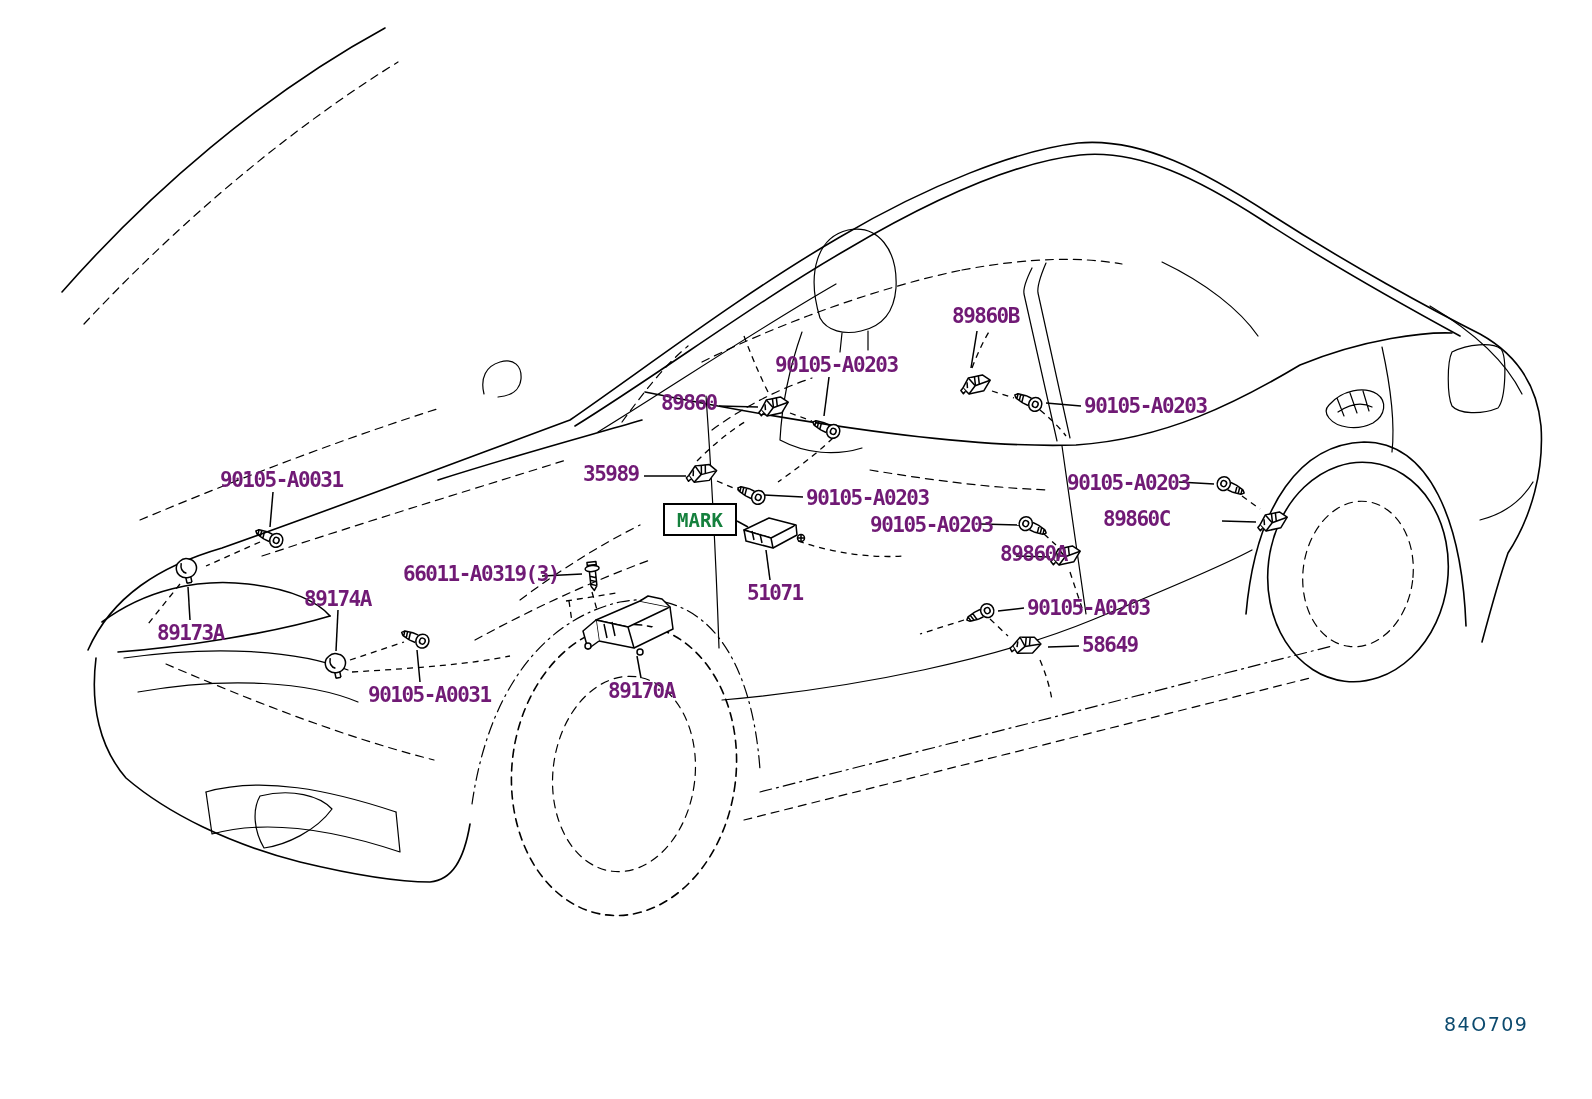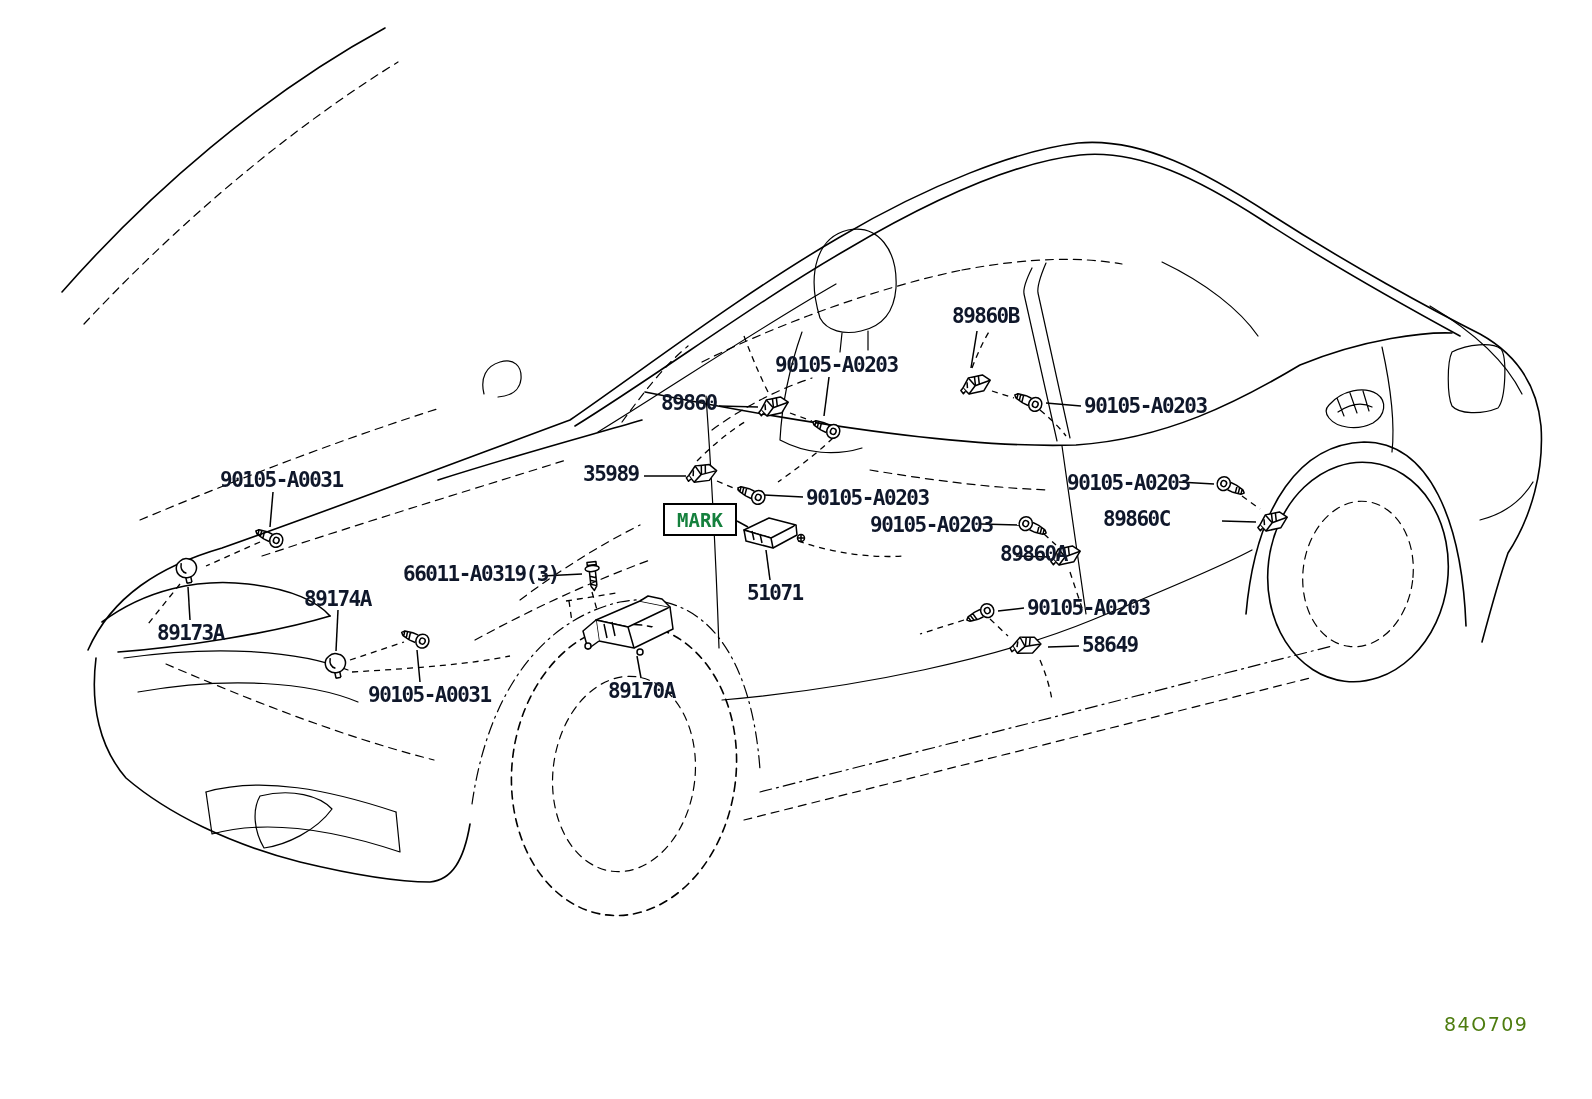--- a/index.html
+++ b/index.html
@@ -1,26 +1,26 @@
 <!DOCTYPE html>
 <html><head>
 <meta charset="utf-8">
 <style>
   html,body{margin:0;padding:0;background:#ffffff;}
   .stage{position:relative;width:1592px;height:1099px;background:#ffffff;overflow:hidden;
          font-family:"DejaVu Sans Mono","Liberation Mono",monospace;}
   svg.diagram{position:absolute;left:0;top:0;}
   .pn{position:absolute;font-family:"DejaVu Sans Mono","Liberation Mono",monospace;
-      font-weight:700;font-size:21px;letter-spacing:-1.5px;color:#0f172a;
+      font-weight:700;font-size:21px;letter-spacing:-1.5px;color:#701a75;
       white-space:nowrap;line-height:1;transform:scaleY(1.04);transform-origin:left top;}
   .markbox{position:absolute;left:663px;top:503px;width:70px;height:29px;
       border:2.5px solid #000;display:flex;align-items:center;justify-content:center;
       font-weight:700;font-size:19px;letter-spacing:0;color:#15803d;background:#fff;}
   .figcode{position:absolute;left:1444px;top:1013px;font-family:"DejaVu Sans","Liberation Sans",sans-serif;
-      font-size:19px;color:#4d7c0f;letter-spacing:1.5px;}
+      font-size:19px;color:#0c4a6e;letter-spacing:1.5px;}
   .car{stroke:#000;stroke-width:1.6;fill:none;stroke-linecap:round;stroke-linejoin:round;}
   .thin{stroke-width:1.2;}
   .dash{stroke-dasharray:8 6;}
   .dashdot{stroke-dasharray:12 5 2 5;}
   .icon{stroke:#000;stroke-width:1.5;fill:#fff;stroke-linejoin:round;}
   .lead{stroke:#000;stroke-width:1.5;fill:none;}
   .ldash{stroke:#000;stroke-width:1.3;fill:none;stroke-dasharray:6 5;}
 </style>
 </head>
 <body>

